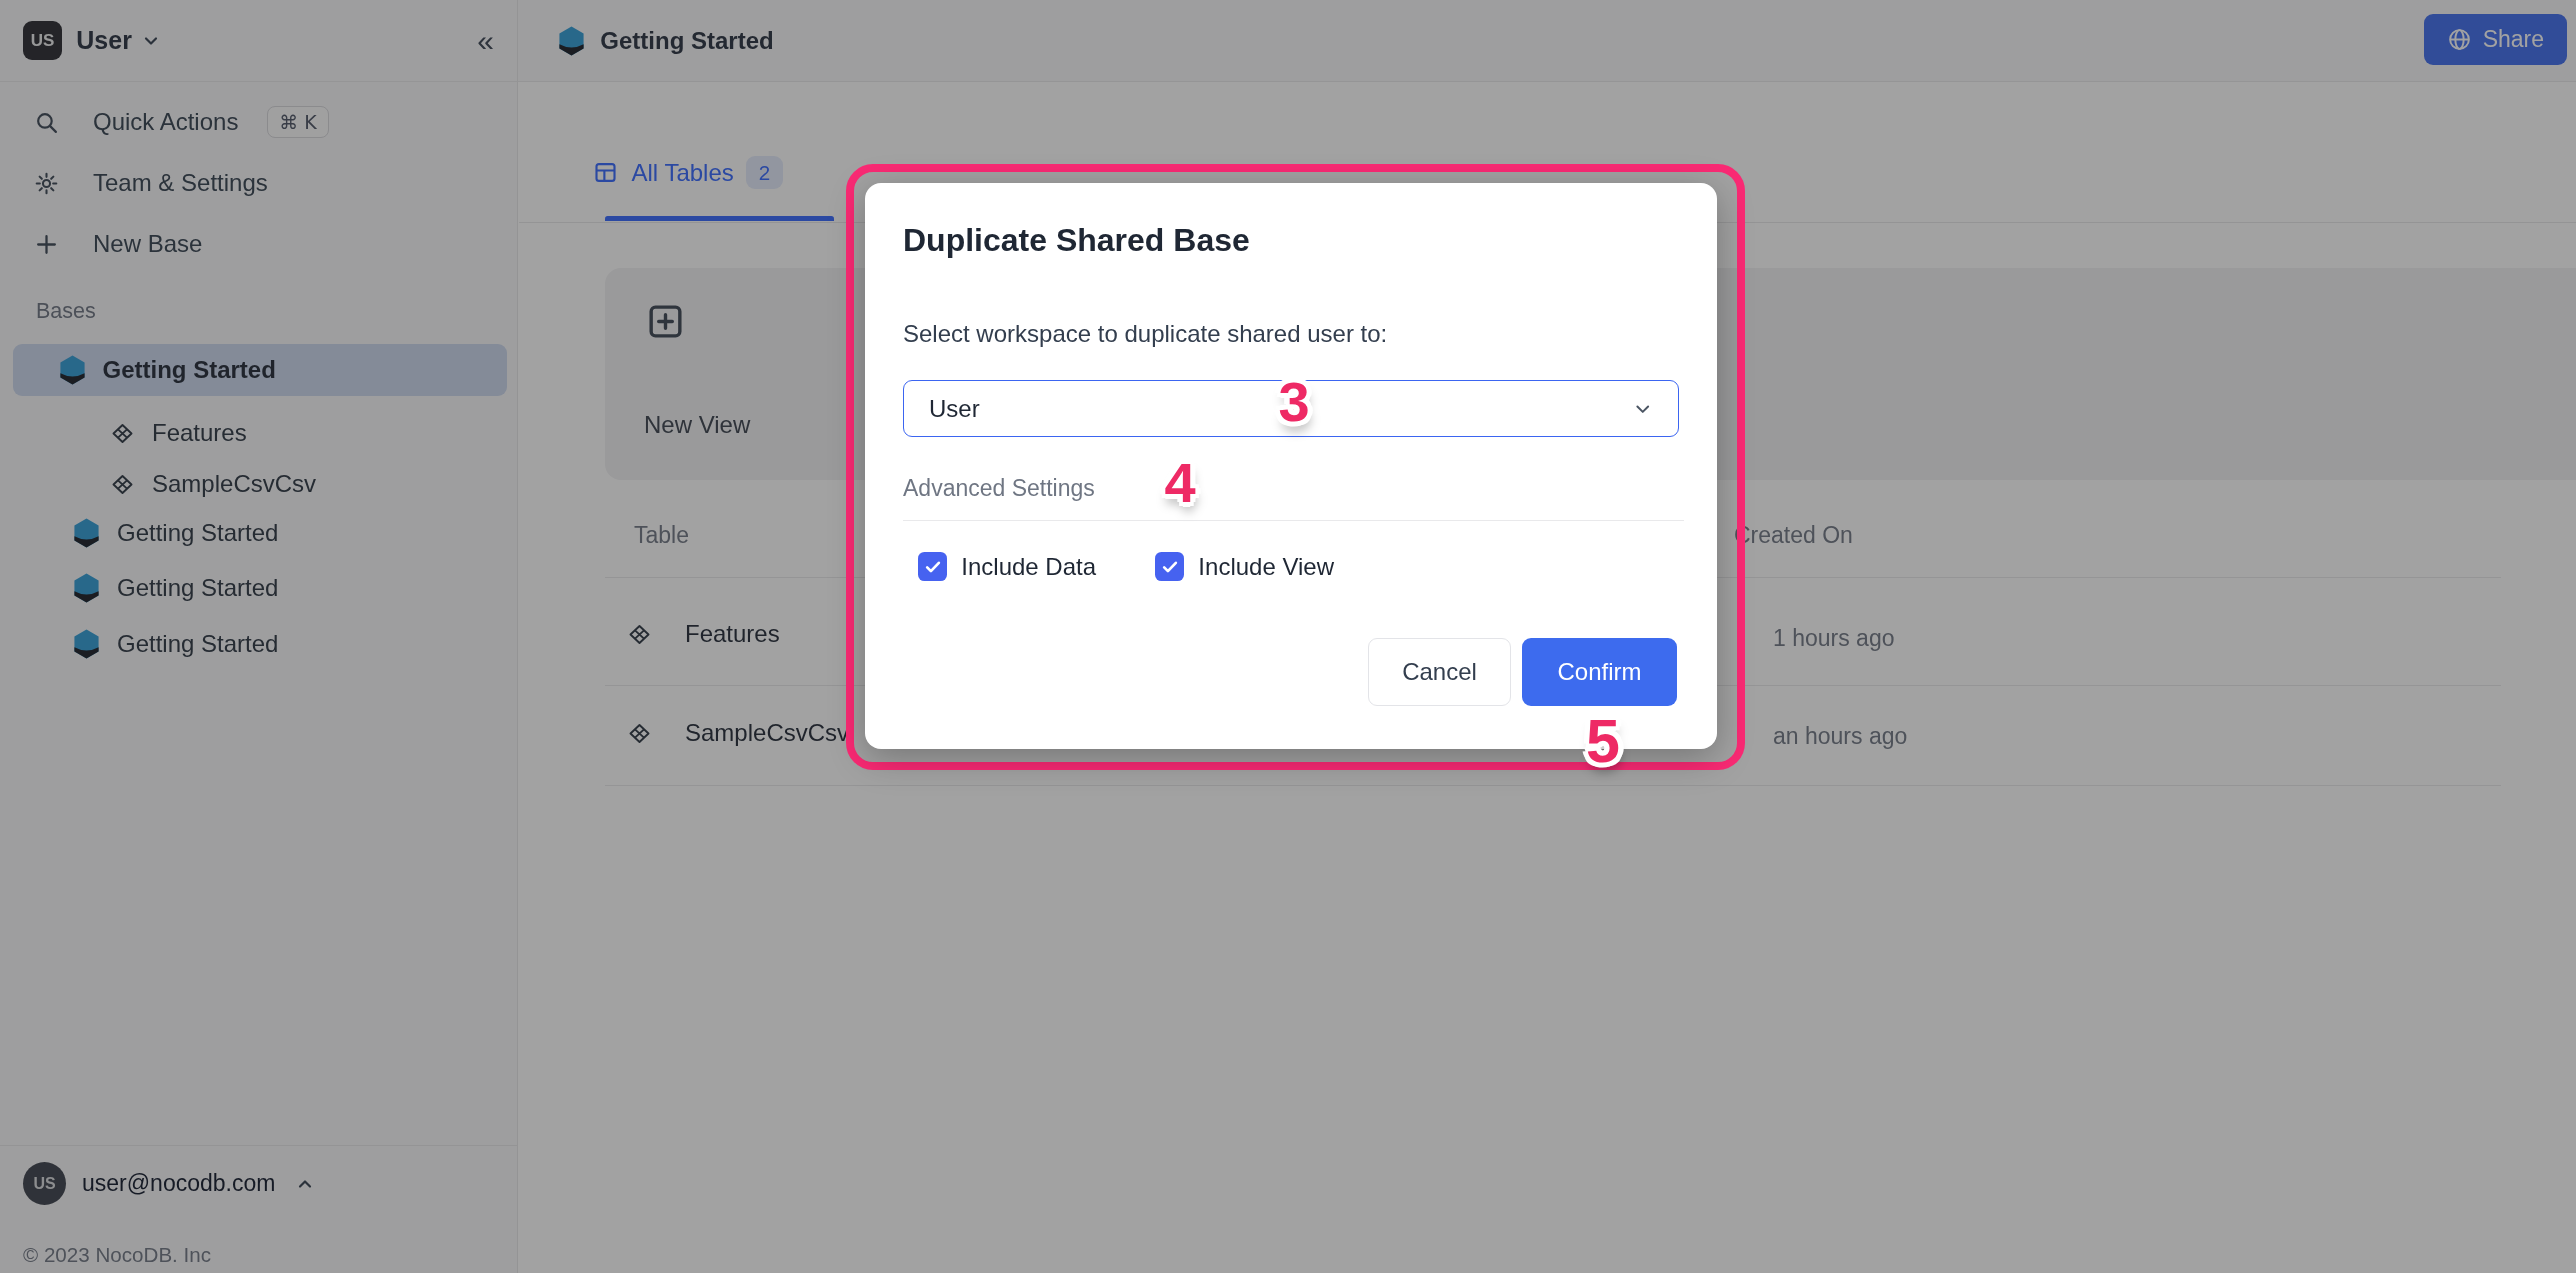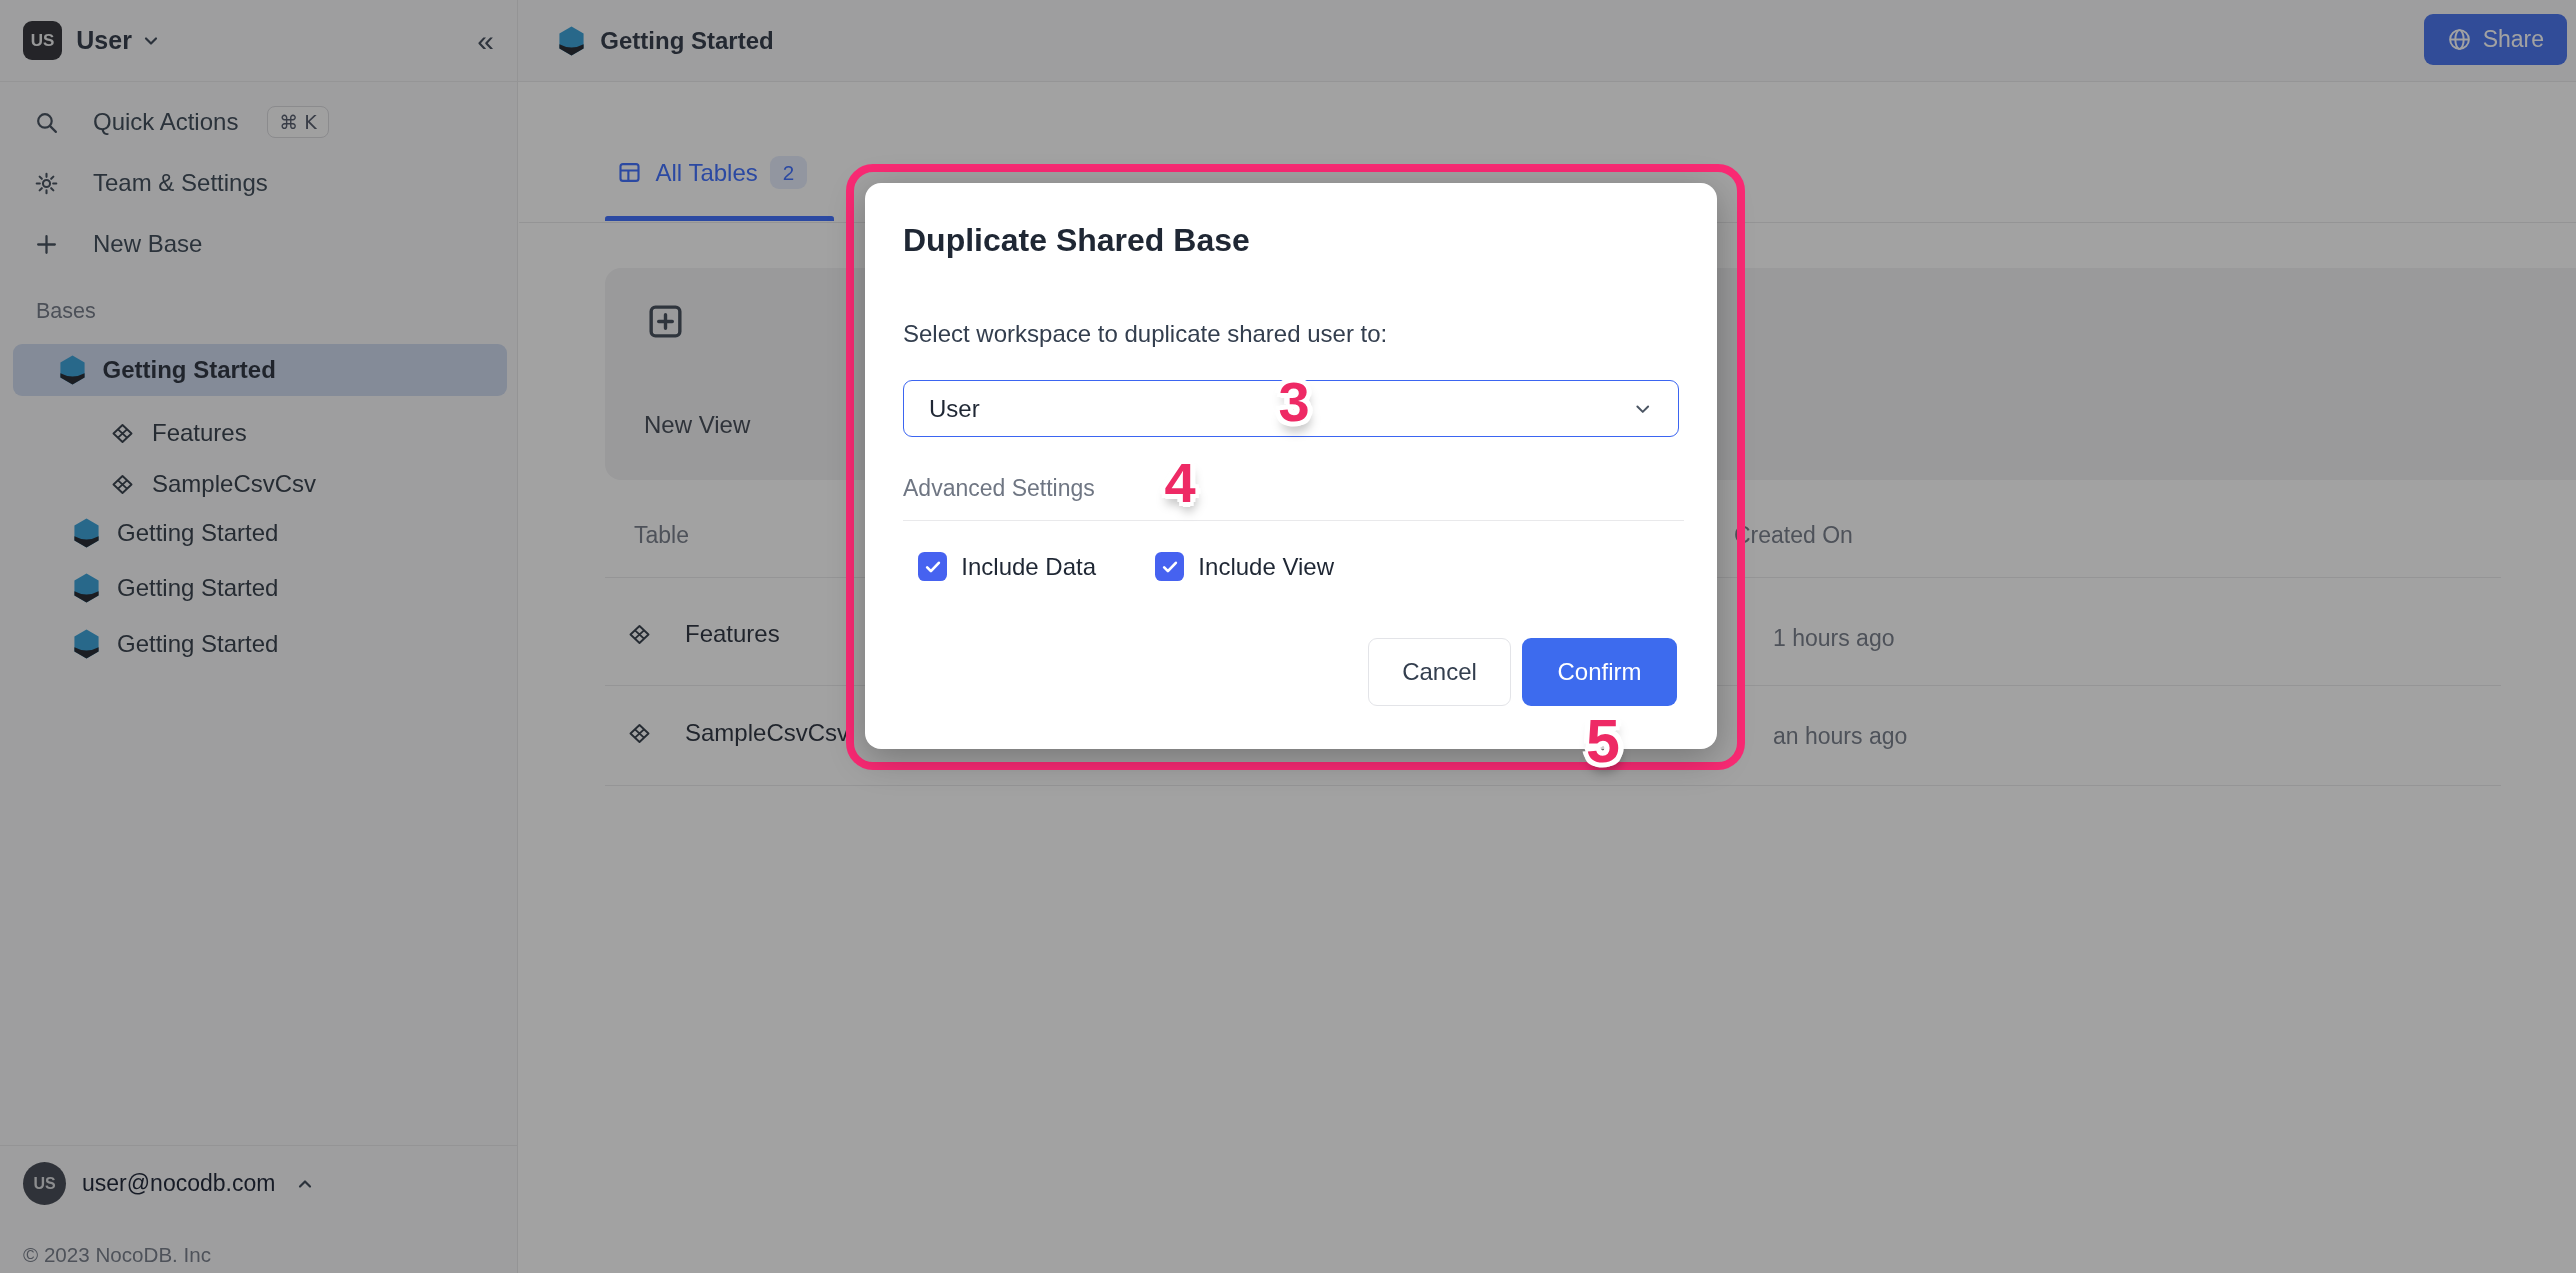--- a/index.html
+++ b/index.html
@@ -36,21 +36,21 @@
   
   .topbar { position:absolute; left:518px; top:0; right:0; height:82px; background:#F9F9FA; border-bottom:0.9px solid #E9E9EB; display:flex; align-items:center; padding:0 9px 0 39px; }
   .topbar .hex { display:flex; margin-right:14.3px; }
   .topbar-title { font-size:24px; font-weight:bold; color:#27303F; }
   .share-btn { position:absolute; right:9px; top:14.3px; height:51px; background:#3D6BEE; border-radius:9px; display:flex; align-items:center; padding:0 23px; color:#fff; font-size:23px; gap:10.7px; border:none; cursor:pointer; }
 
   
   .content { position:absolute; left:519px; top:83px; right:0; bottom:0; background:#fff; }
   .tab { position:absolute; left:605px; top:67px; display:flex; align-items:center; gap:12.5px; }
   
-  .tab { left:97px; top:73px; }
+  .tab { left:73px; top:73px; }
   .tab-label { color:#3366FF; font-size:24px; font-weight:500; }
   .tab-count { background:#E3EAFB; color:#3366FF; font-size:20.6px; border-radius:9px; padding:4.5px 12.5px; }
   .tab-underline { position:absolute; left:86px; top:133px; width:229px; height:5.4px; background:#3366FF; border-radius:2.7px 2.7px 0 0; }
   .tabbar-border { position:absolute; left:0; top:139px; right:0; height:0.9px; background:#E7E7E9; }
 
   .card { position:absolute; top:185px; height:212px; background:#F1F1F3; border-radius:16px; }
   .card-new-table { left:86px; width:337px; padding:32px 0 0 39px; }
   .card-new-table .plus-sq { color:#3A4452; }
   .card-label { position:absolute; left:39px; top:143px; font-size:24px; color:#39414D; }
   .card-datasource { left:932px; width:1288px; }

